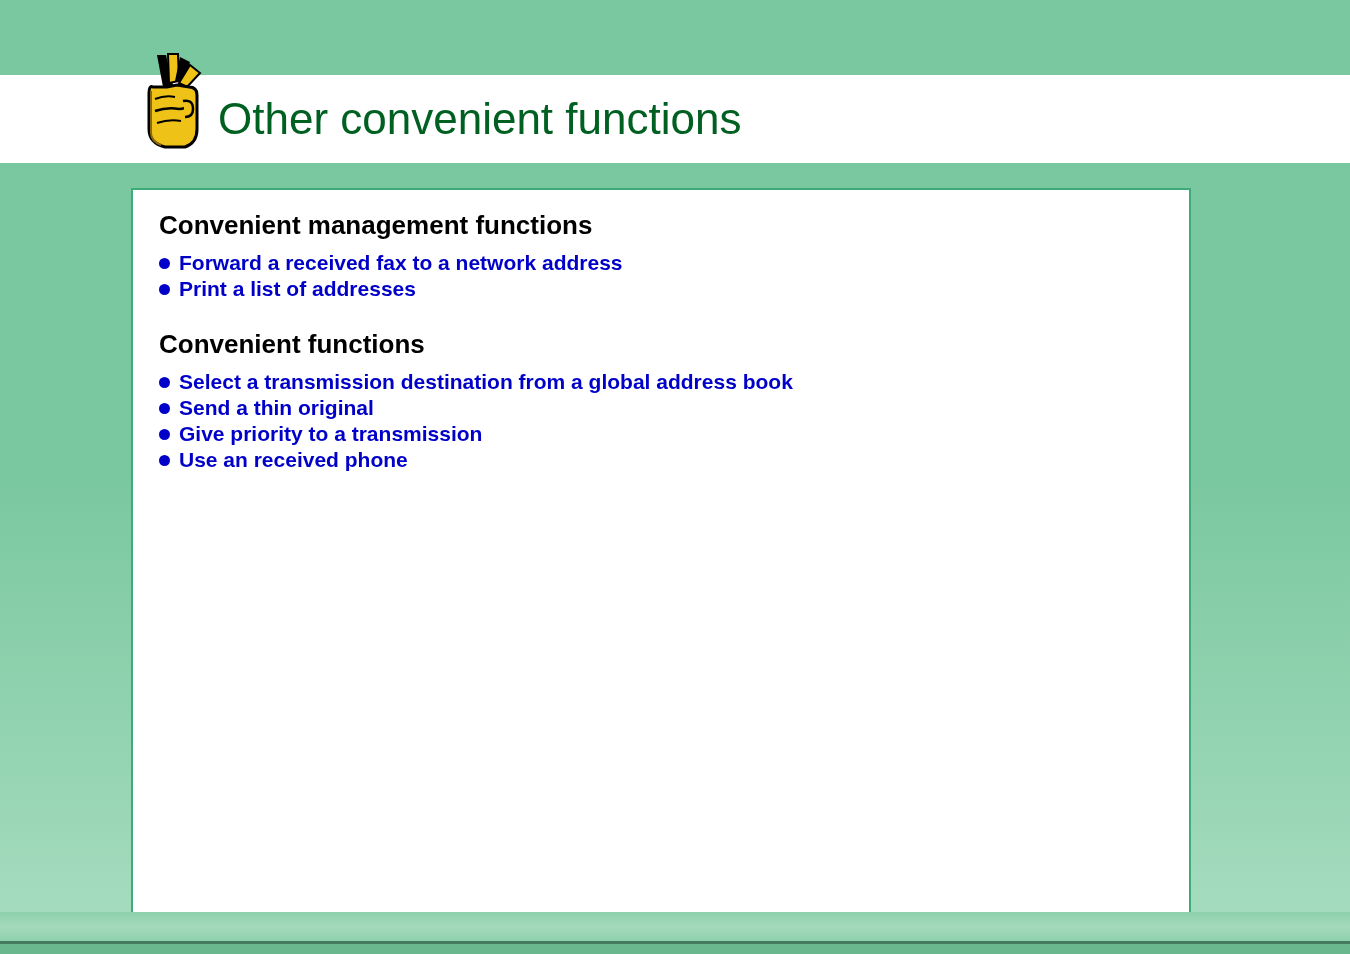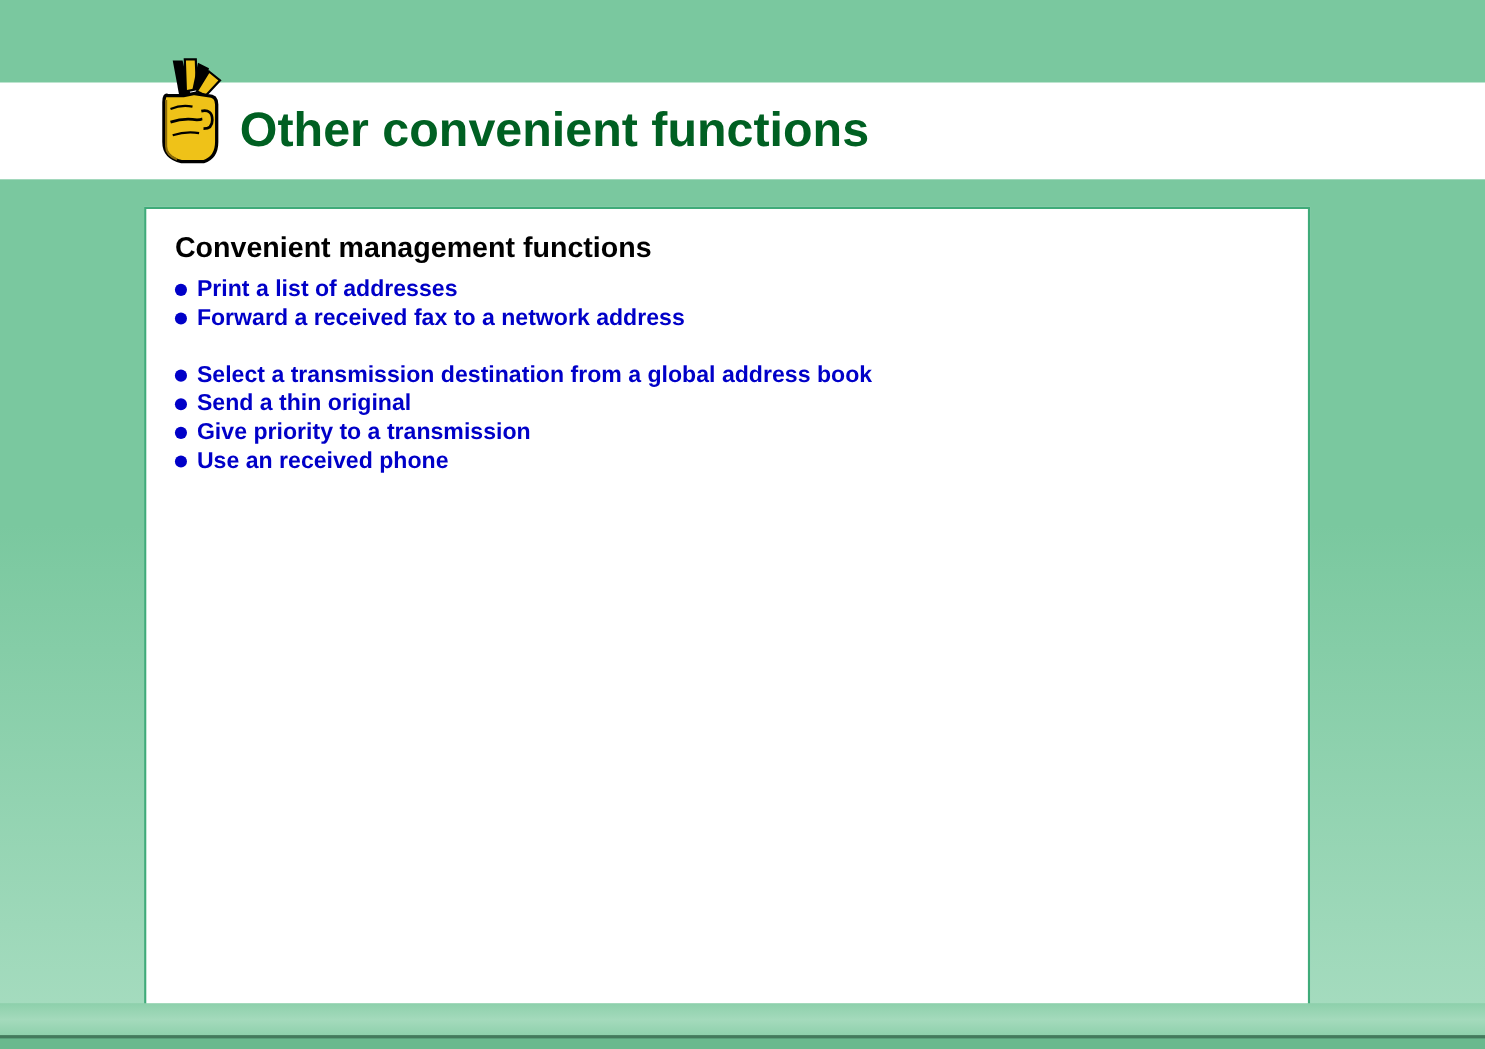--- a/index.html
+++ b/index.html
@@ -31,21 +31,21 @@
     .icon-container {
       position: absolute;
       left: 135px;
       top: -24px;
       width: 76px;
       height: 100px;
     }
     .page-title {
       padding-left: 218px;
       font-size: 44px;
-      font-weight: bold;
+      font-weight: normal;
       color: #006022;
     }
     .content-area {
       position: absolute;
       left: 131px;
       top: 188px;
       width: 1060px;
       height: 853px;
       background: #ffffff;
       border: 2px solid #3fab79;
@@ -142,28 +142,29 @@
   </div>
   <h1 class="page-title">Other convenient functions</h1>
 </div>
 
 <div class="content-area">
 
   <h2 class="section-title">Convenient management functions</h2>
   <ul class="link-list">
     <li class="link-item">
       <span class="bullet"></span>
-      <a class="link-text">Print a list of addresses</a>
+      <a class="link-text">Forward a received fax to a network address</a>
     </li>
     <li class="link-item">
       <span class="bullet"></span>
-      <a class="link-text">Forward a received fax to a network address</a>
+      <a class="link-text">Print a list of addresses</a>
     </li>
   </ul>
 
+  <h2 class="section-title">Convenient functions</h2>
   <ul class="link-list">
     <li class="link-item">
       <span class="bullet"></span>
       <a class="link-text">Select a transmission destination from a global address book</a>
     </li>
     <li class="link-item">
       <span class="bullet"></span>
       <a class="link-text">Send a thin original</a>
     </li>
     <li class="link-item">

